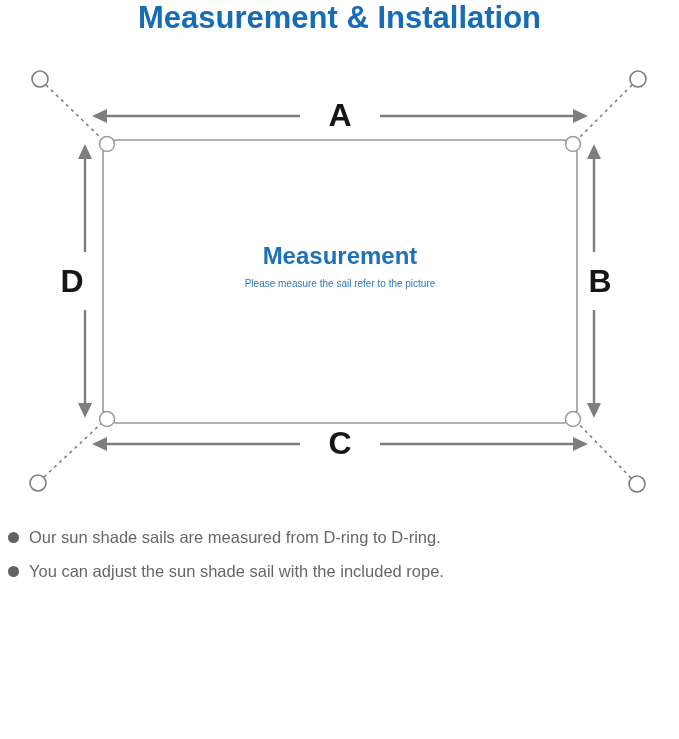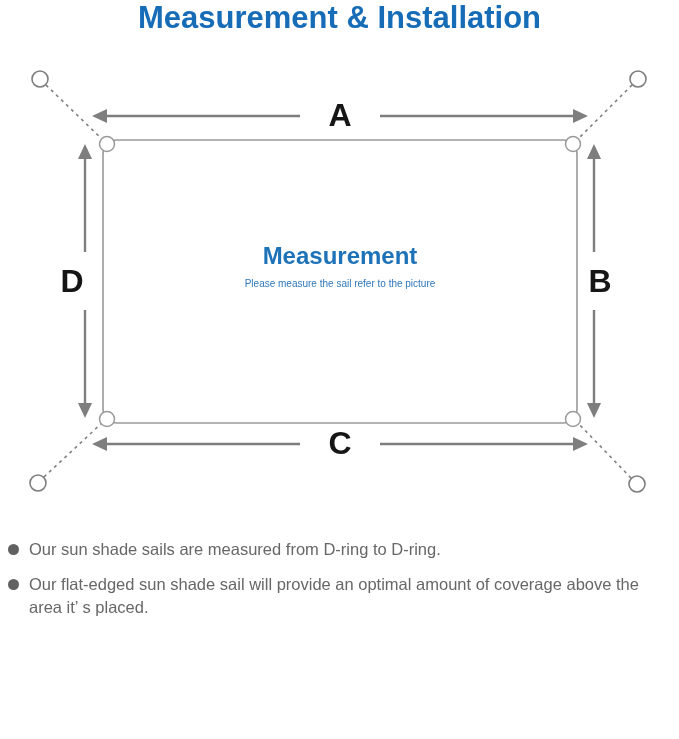--- a/index.html
+++ b/index.html
@@ -34,21 +34,20 @@
     position:absolute;left:103px;top:278px;width:474px;
     text-align:center;
     font-size:10px;font-weight:400;color:#2e77b8;
   }
   .bullets{
     position:absolute;left:8px;top:526px;width:648px;
   }
   .bullet-row{
     display:flex;align-items:flex-start;
     margin-bottom:11px;
-    margin-top:12px;
   }
   .bullet-dot{
     flex:0 0 auto;
     width:11px;height:11px;border-radius:50%;
     background:#616161;
     margin:6px 10px 0 0;
   }
   .bullet-text{
     flex:1 1 auto;
     max-width:620px;
@@ -124,17 +123,17 @@
   <div class="center-heading">Measurement</div>
   <div class="center-sub">Please measure the sail refer to the picture</div>
 
   <div class="bullets">
     <div class="bullet-row">
       <span class="bullet-dot"></span>
       <span class="bullet-text">Our sun shade sails are measured from D-ring to D-ring.</span>
     </div>
     <div class="bullet-row">
       <span class="bullet-dot"></span>
-      <span class="bullet-text">Our flat-edged sun shade sail will provide an optimal amount of coverage above the area it’ s placed.</span>
+      <span class="bullet-text">You can adjust the sun shade sail with the included rope.</span>
     </div>
   </div>
 
 </div>
 
 </body></html>

